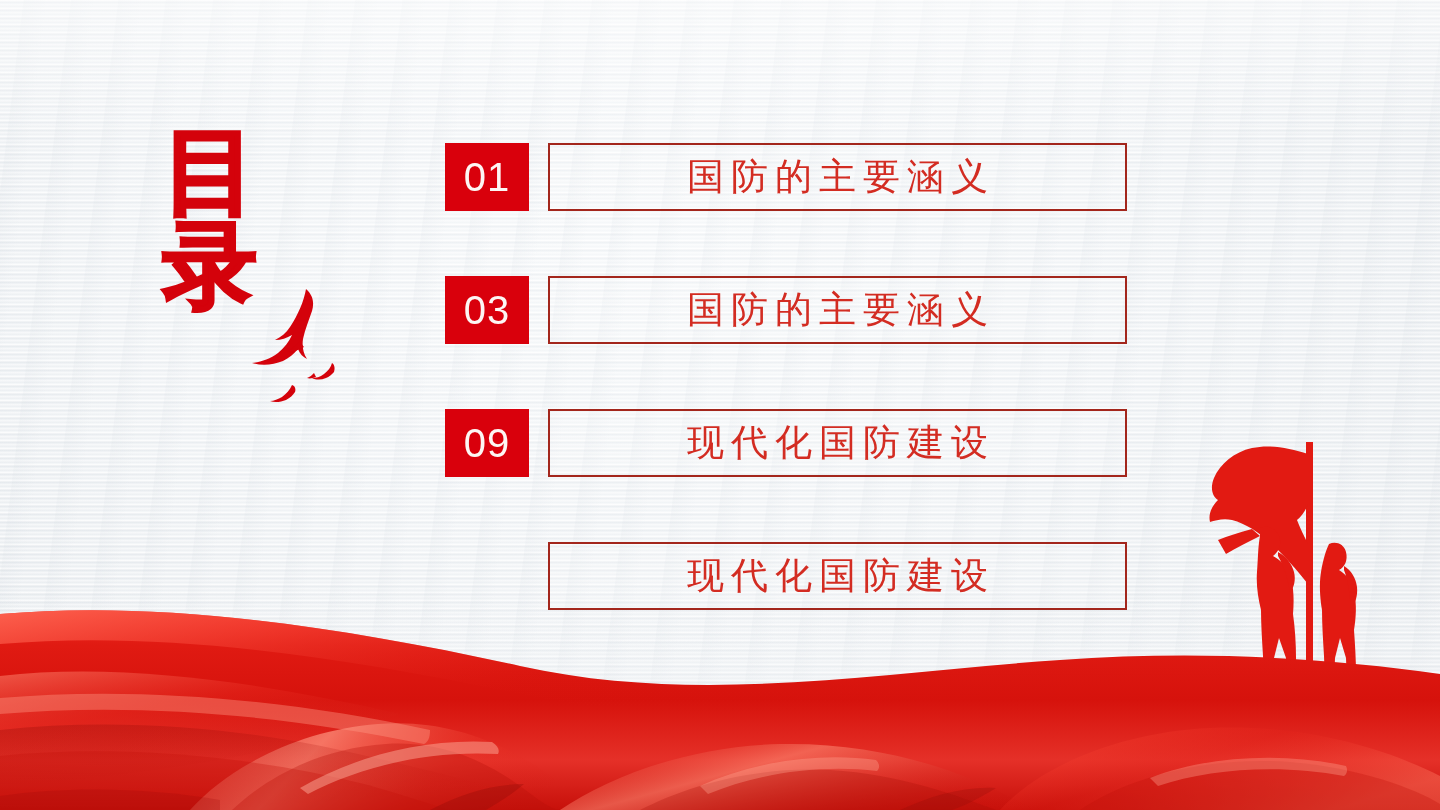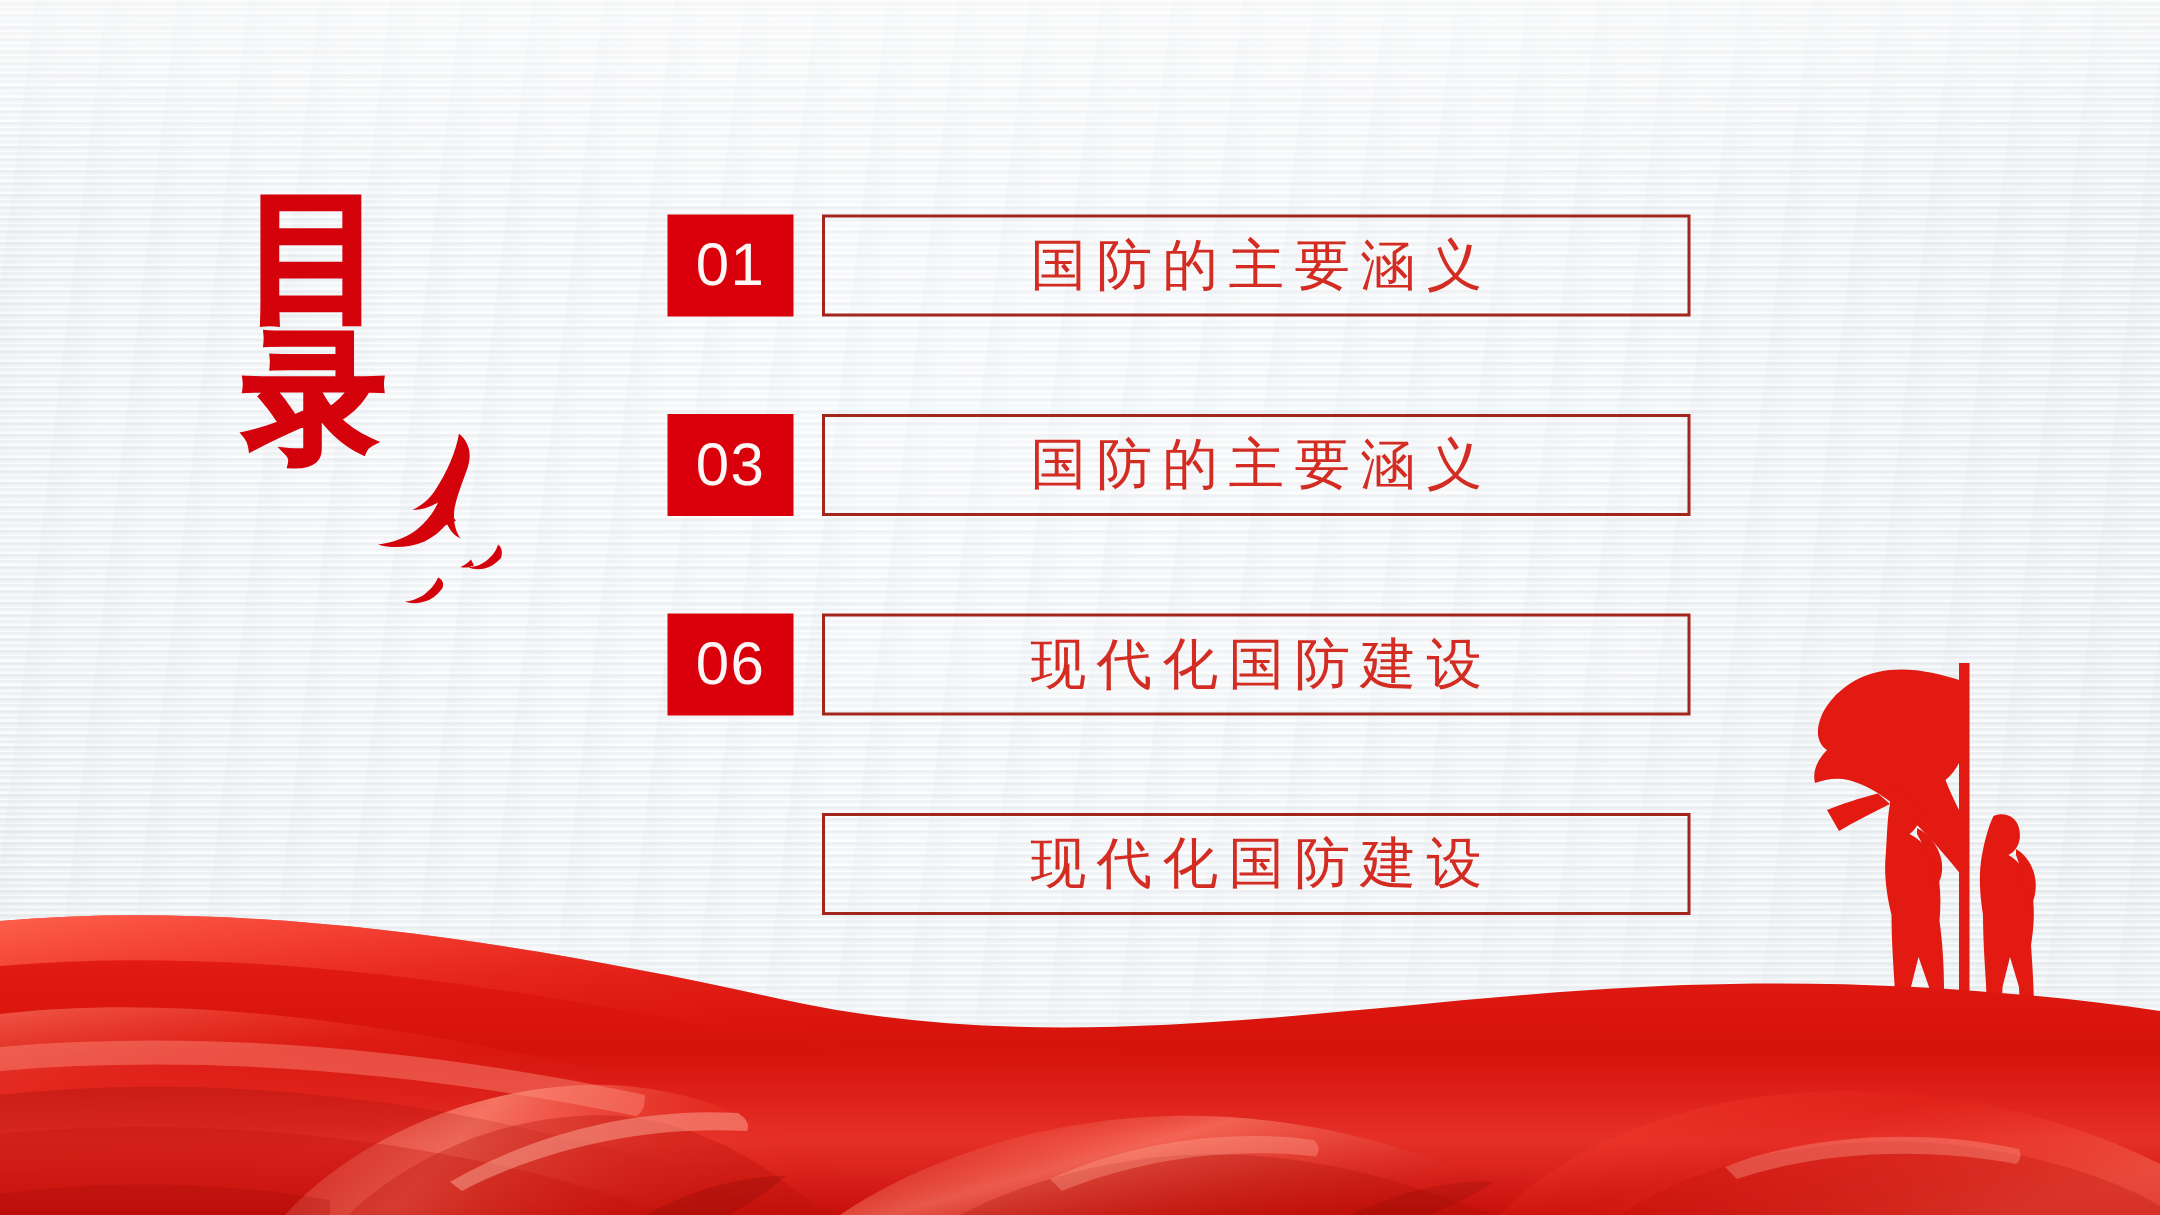--- a/index.html
+++ b/index.html
@@ -205,21 +205,21 @@
       <div class="num-box">
         <span>03</span>
       </div>
       <div class="label-box">
         <span>国防的主要涵义</span>
       </div>
     </div>
 
     <div class="toc-row">
       <div class="num-box">
-        <span>06</span>
+        <span>09</span>
       </div>
       <div class="label-box">
         <span>现代化国防建设</span>
       </div>
     </div>
 
     <div class="toc-row">
       <div class="label-box">
         <span>现代化国防建设</span>
       </div>

